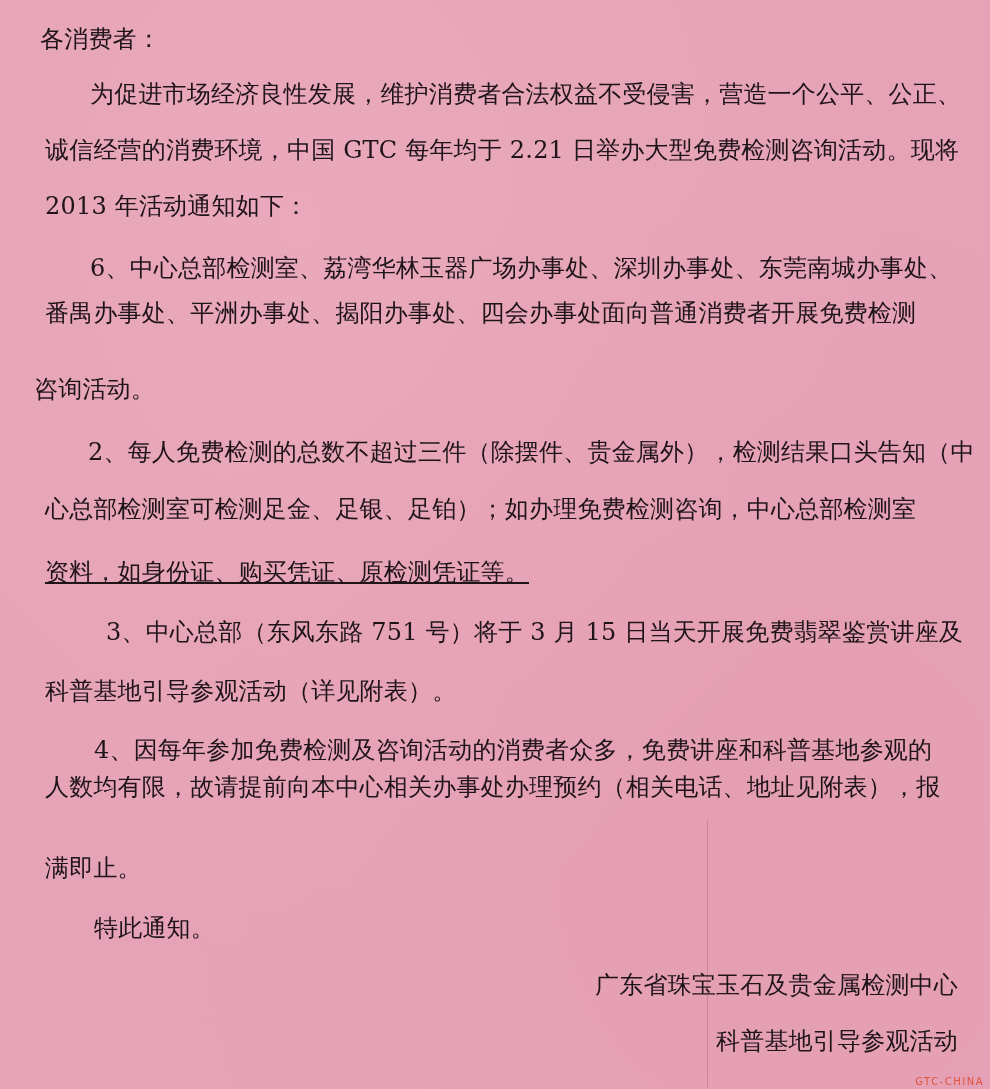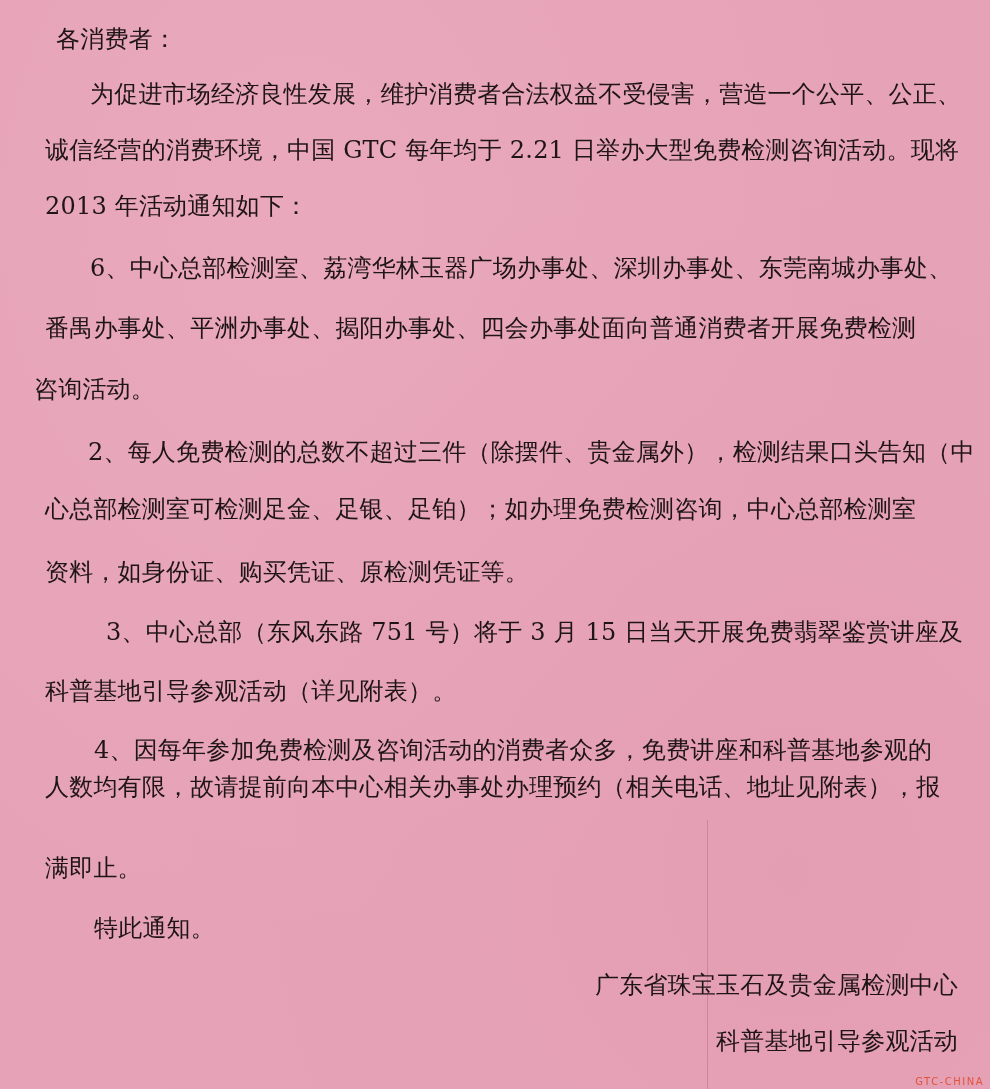--- a/index.html
+++ b/index.html
@@ -49,38 +49,38 @@
       color: #e0523a;
     }
   </style>
 </head>
 <body>
 
 <div class="paper"></div>
 <div class="fold-line"></div>
 
 <div>
-  <div class="line" style="left:56px; top:24px;">各消费者：</div>
+  <div class="line" style="left:40px; top:24px;">各消费者：</div>
 
   <div>
     <div class="line" style="left:90px; top:79px;">为促进市场经济良性发展，维护消费者合法权益不受侵害，营造一个公平、公正、</div>
     <div class="line" style="left:45px; top:135px;">诚信经营的消费环境，中国 GTC 每年均于 2.21 日举办大型免费检测咨询活动。现将</div>
     <div class="line" style="left:45px; top:191px;">2013 年活动通知如下：</div>
   </div>
 
   <div>
     <div class="line" style="left:90px; top:253px;">6、中心总部检测室、荔湾华林玉器广场办事处、深圳办事处、东莞南城办事处、</div>
-    <div class="line" style="left:45px; top:313px;">番禺办事处、平洲办事处、揭阳办事处、四会办事处面向普通消费者开展免费检测</div>
+    <div class="line" style="left:45px; top:298px;">番禺办事处、平洲办事处、揭阳办事处、四会办事处面向普通消费者开展免费检测</div>
     <div class="line" style="left:34px; top:374px;">咨询活动。</div>
   </div>
 
   <div>
     <div class="line" style="left:88px; top:437px;">2、每人免费检测的总数不超过三件（除摆件、贵金属外），检测结果口头告知（中</div>
     <div class="line" style="left:45px; top:494px;">心总部检测室可检测足金、足银、足铂）；如办理免费检测咨询，中心总部检测室</div>
-    <div class="line" style="left:45px; top:557px;">资料，如身份证、购买凭证、原检测凭证等。</div>
+    <div class="line" style="left:45px; top:557px;text-decoration:underline;">资料，如身份证、购买凭证、原检测凭证等。</div>
   </div>
 
   <div>
     <div class="line" style="left:106px; top:617px;">3、中心总部（东风东路 751 号）将于 3 月 15 日当天开展免费翡翠鉴赏讲座及</div>
     <div class="line" style="left:45px; top:676px;">科普基地引导参观活动（详见附表）。</div>
   </div>
 
   <div>
     <div class="line" style="left:94px; top:735px;">4、因每年参加免费检测及咨询活动的消费者众多，免费讲座和科普基地参观的</div>
     <div class="line" style="left:45px; top:772px;">人数均有限，故请提前向本中心相关办事处办理预约（相关电话、地址见附表），报</div>

